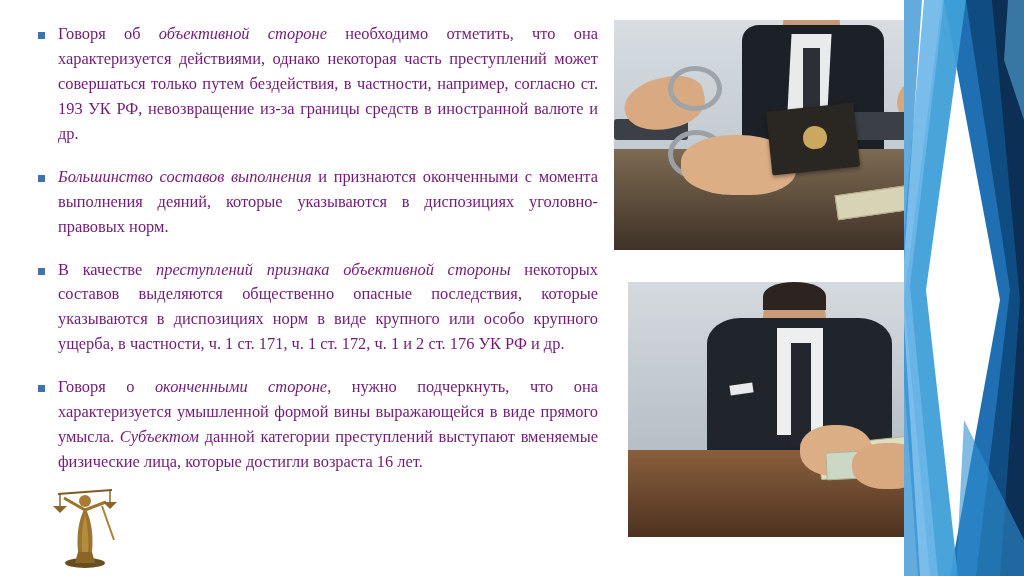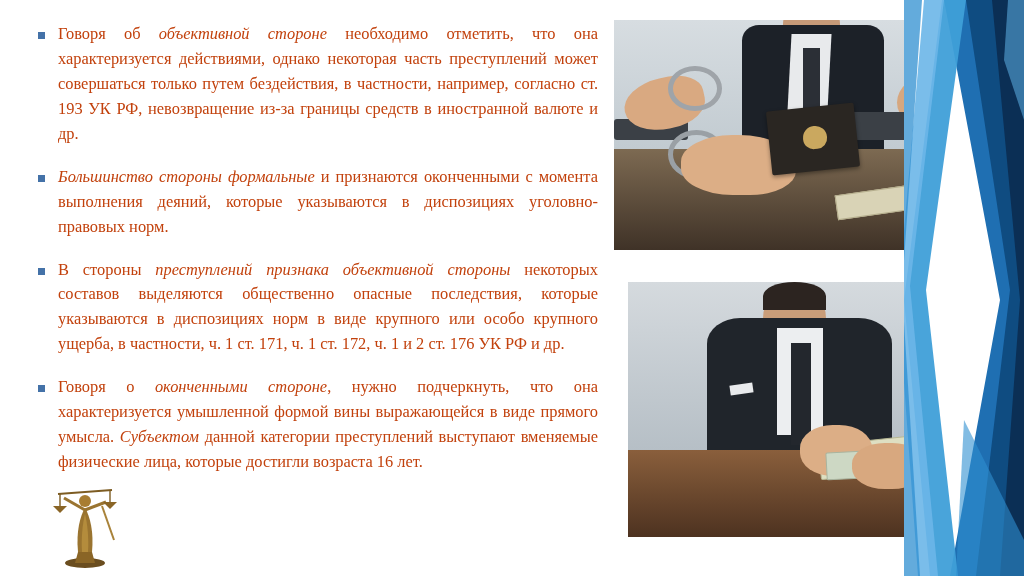--- a/index.html
+++ b/index.html
@@ -53,21 +53,21 @@
     display: inline-block;
     width: 7px;
     height: 7px;
     background: #4472a8;
     transform: rotate(0deg);
   }
   .bullet-text {
     flex: 1 1 auto;
     font-size: 16.4px;
     line-height: 1.52;
-    color: #c2410c;
+    color: #701a75;
     text-align: justify;
     text-justify: inter-word;
     hyphens: none;
   }
   .bullet-text i {
     font-style: italic;
   }
 
   
   .photo {
@@ -142,28 +142,28 @@
     <div class="bullet-row">
       <div class="bullet-marker"><span class="sq"></span></div>
       <div class="bullet-text">
         <span>Говоря об </span><i>объективной стороне</i><span> необходимо отметить, что она характеризуется действиями, однако некоторая часть преступлений может совершаться только путем бездействия, в частности, например, согласно ст. 193 УК РФ, невозвращение из-за границы средств в иностранной валюте и др.</span>
       </div>
     </div>
 
     <div class="bullet-row">
       <div class="bullet-marker"><span class="sq"></span></div>
       <div class="bullet-text">
-        <i>Большинство стороны формальные</i><span> и признаются оконченными с момента выполнения деяний, которые указываются в диспозициях уголовно-правовых норм.</span>
-      </div>
-    </div>
-
-    <div class="bullet-row">
-      <div class="bullet-marker"><span class="sq"></span></div>
-      <div class="bullet-text">
-        <span>В стороны </span><i>преступлений признака объективной стороны</i><span> некоторых составов выделяются общественно опасные последствия, которые указываются в диспозициях норм в виде крупного или особо крупного ущерба, в частности, ч. 1 ст. 171, ч. 1 ст. 172, ч. 1 и 2 ст. 176 УК РФ и др.</span>
+        <i>Большинство составов выполнения</i><span> и признаются оконченными с момента выполнения деяний, которые указываются в диспозициях уголовно-правовых норм.</span>
+      </div>
+    </div>
+
+    <div class="bullet-row">
+      <div class="bullet-marker"><span class="sq"></span></div>
+      <div class="bullet-text">
+        <span>В качестве </span><i>преступлений признака объективной стороны</i><span> некоторых составов выделяются общественно опасные последствия, которые указываются в диспозициях норм в виде крупного или особо крупного ущерба, в частности, ч. 1 ст. 171, ч. 1 ст. 172, ч. 1 и 2 ст. 176 УК РФ и др.</span>
       </div>
     </div>
 
     <div class="bullet-row">
       <div class="bullet-marker"><span class="sq"></span></div>
       <div class="bullet-text">
         <span>Говоря о </span><i>оконченными стороне</i><span>, нужно подчеркнуть, что она характеризуется умышленной формой вины выражающейся в виде прямого умысла. </span><i>Субъектом</i><span> данной категории преступлений выступают вменяемые физические лица, которые достигли возраста 16 лет.</span>
       </div>
     </div>
 

